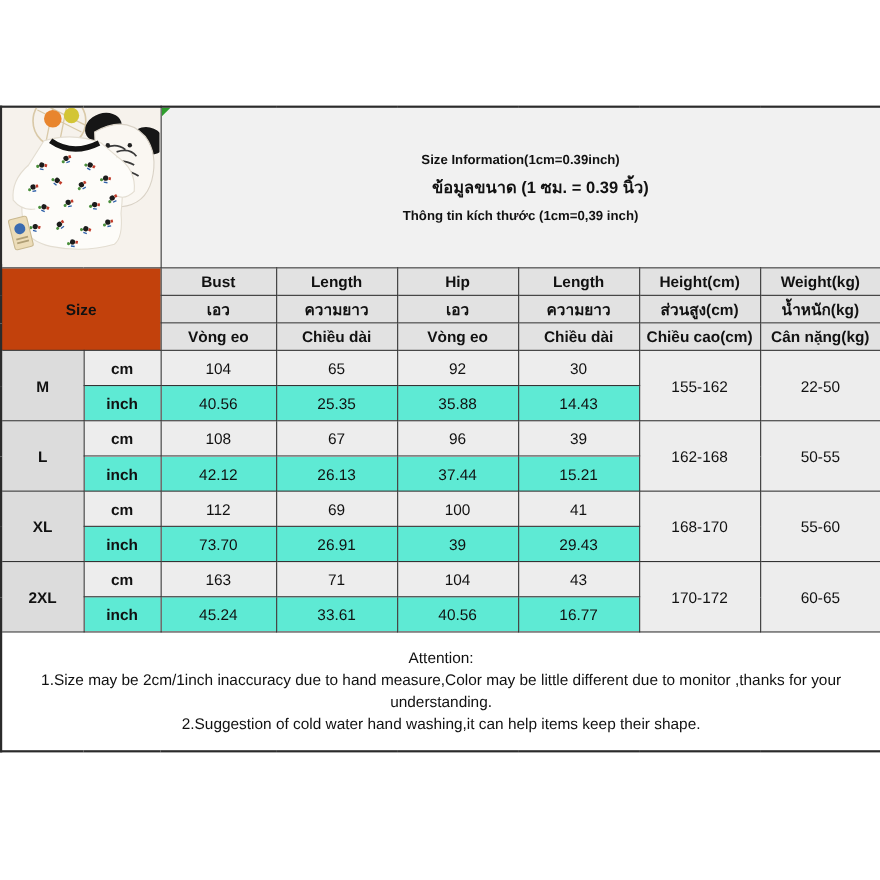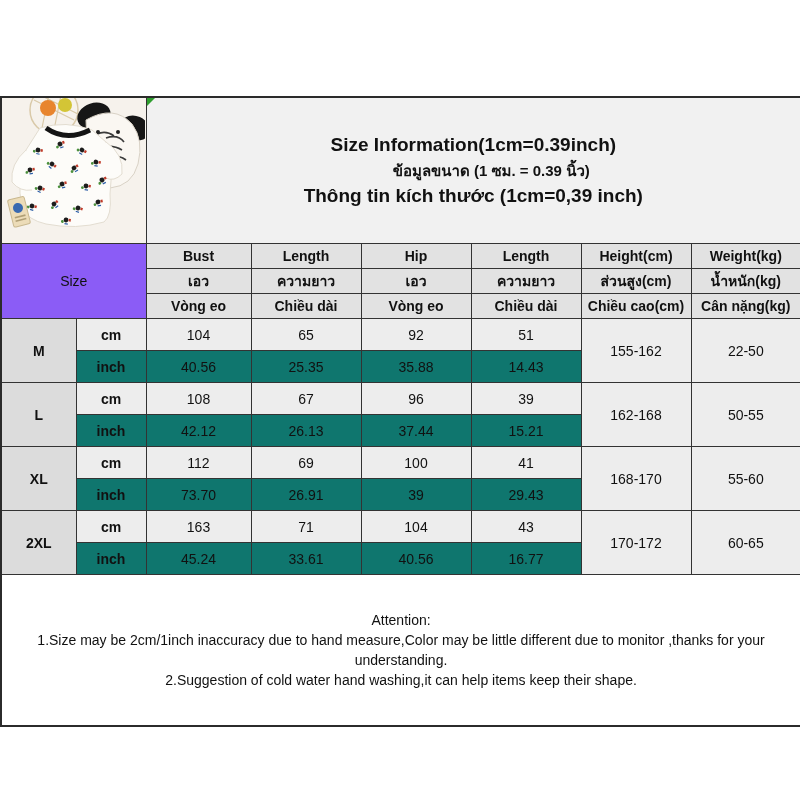--- a/index.html
+++ b/index.html
@@ -28,47 +28,47 @@
   col.c-bust     { width: 105px; }
   col.c-len1     { width: 110px; }
   col.c-hip      { width: 110px; }
   col.c-len2     { width: 110px; }
   col.c-height   { width: 110px; }
   col.c-weight   { width: 110px; }
 
   
   td.photo-cell { height: 144px; padding: 0; background: #f6f2ec; }
   td.title-cell { background: #f1f1f1; position: relative; }
-  .title-en, .title-vi { font-weight: bold; font-size: 19px; line-height: 26px; }
+  .title-en, .title-vi { font-weight: bold; font-size: 12px; line-height: 26px; }
   .title-th { font-weight: bold; font-size: 15px; line-height: 25px; padding-left: 36px; }
   .corner-marker {
     position: absolute; left: 0; top: 0;
     width: 0; height: 0;
     border-top: 8px solid #2e9e2e;
     border-right: 8px solid transparent;
   }
 
   
   td.hdr { background: #e2e2e2; font-weight: bold; height: 25px; }
   td.hdr-en { font-size: 14px; }
   td.hdr-th { font-size: 13px; }
   td.hdr-vi { font-size: 14px; }
-  td.size-label-cell { background: #8b5cf6; font-weight: normal; font-size: 24px; margin-left: 36px; }
+  td.size-label-cell { background: #c2410c; font-weight: bold; font-size: 24px; margin-left: 36px; }
 
   
   td.size-name { background: #dcdcdc; font-weight: bold; font-size: 15px; }
   td.unit { font-weight: bold; }
   tr.row-cm td { background: #ededed; height: 32px; }
-  tr.row-inch td { background: #0f766e; height: 32px; text-align: center; }
+  tr.row-inch td { background: #5eead4; height: 32px; text-align: center; }
   tr.row-cm td.size-name, tr.row-inch td.size-name { background: #dcdcdc; }
   td.range-cell { background: #f2f2f2; font-size: 14px; }
 
   
   td.attention-cell {
-    height: 151px;
+    height: 108px;
     background: #ffffff;
     text-align: left;
     vertical-align: top;
     padding: 2px 4px;
     font-size: 14px;
     line-height: 20px;
   }
 </style>
 </head>
 <body>
@@ -177,21 +177,21 @@
     <td class="hdr hdr-vi">Chiều cao(cm)</td>
     <td class="hdr hdr-vi">Cân nặng(kg)</td>
   </tr>
 
   <tr class="row-cm">
     <td class="size-name" rowspan="2">M</td>
     <td class="unit">cm</td>
     <td>104</td>
     <td>65</td>
     <td>92</td>
-    <td>51</td>
+    <td>30</td>
     <td class="range-cell" rowspan="2">155-162</td>
     <td class="range-cell" rowspan="2">22-50</td>
   </tr>
   <tr class="row-inch">
     <td class="unit">inch</td>
     <td>40.56</td>
     <td>25.35</td>
     <td>35.88</td>
     <td>14.43</td>
   </tr>

